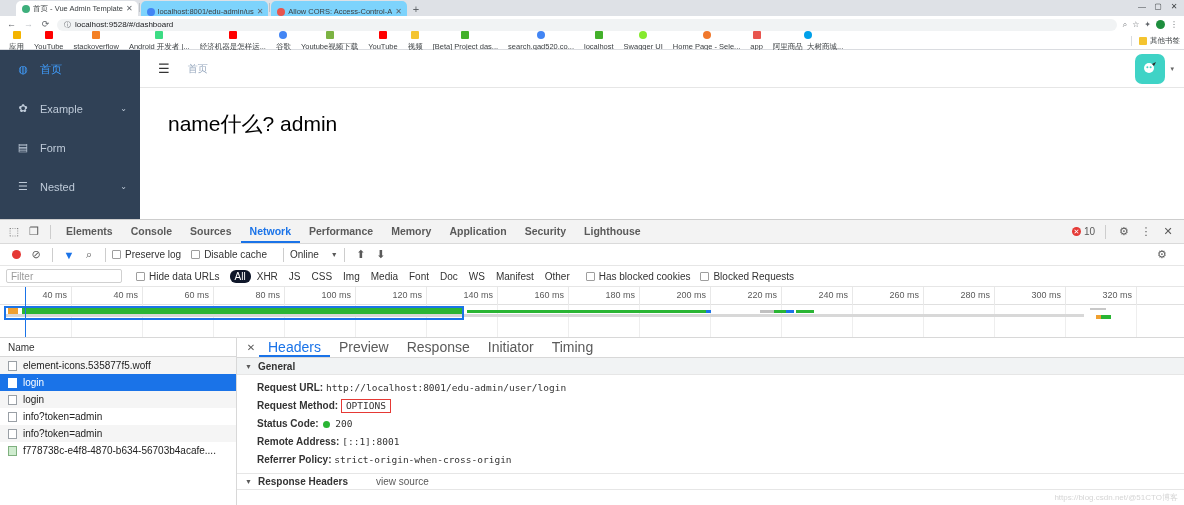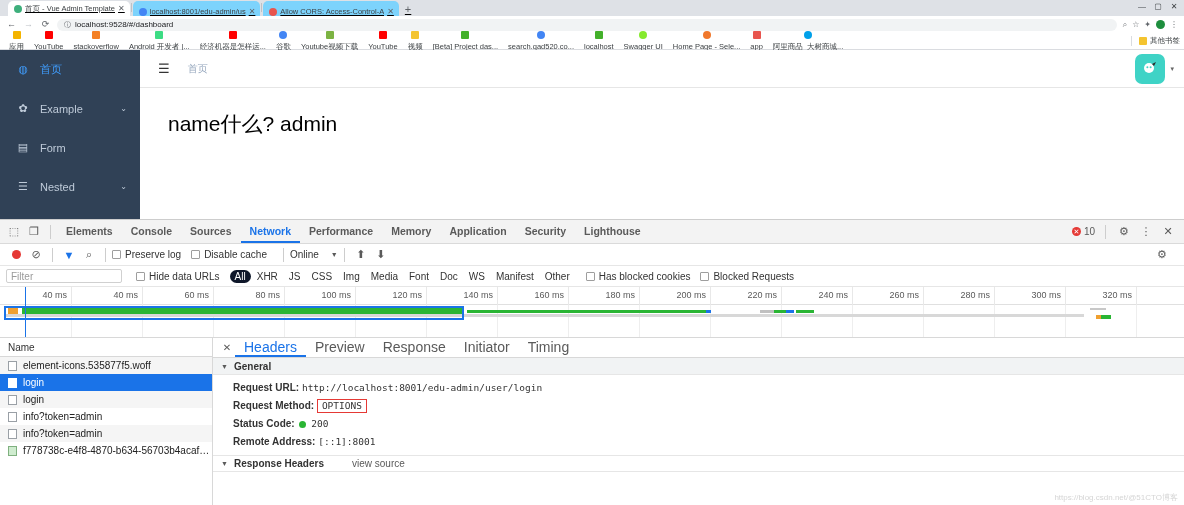--- a/index.html
+++ b/index.html
@@ -7,21 +7,21 @@
     margin: 0; padding: 0;
     width: 1184px; height: 505px;
     overflow: hidden;
     font-family: "Liberation Sans", sans-serif;
     background: #fff;
   }
   .app { position: relative; width: 1184px; height: 505px; background:#fff; }
 
   
   .chrome { background: #dee1e6; width:100%; }
-  .tabstrip { height: 16px; display:flex; align-items:flex-end; padding-left:8px; position:relative;text-decoration:underline; }
+  .tabstrip { height: 16px; display:flex; align-items:flex-end; padding-left:16px; position:relative; }
   .tab {
     height: 15px; display:flex; align-items:center; gap:3px;
     padding: 0 5px 0 6px; border-radius: 5px 5px 0 0;
     font-size: 7.5px; color:#3c4043; max-width:152px; min-width:80px;
     position:relative;
   }
   .tab.active { background:#fff; }
   .tab.inactive { background:#7dd3fc;align-items:flex-end; }
   .tab .favicon { width:8px; height:8px; border-radius:50%; flex:none; }
   .tab .tlabel { white-space:nowrap; overflow:hidden; text-overflow:ellipsis; flex:1; }
@@ -94,33 +94,33 @@
   .tb-ico { width:20px; text-align:center; font-size:11px; color:#5a5a5a; }
   .tb-ico.blue { color:#1a73e8; }
   .chk { display:inline-flex; align-items:center; gap:4px; font-size:10px; color:#333; margin-right:10px; }
   .chkbox { width:9px; height:9px; border:1px solid #9e9e9e; border-radius:1px; background:#fff; display:inline-block; }
   .selectwrap { display:flex; align-items:center; gap:12px; font-size:10px; color:#333; }
   .selcaret { font-size:7px; color:#5a5a5a; }
 
   .dt-filter-row { height:21px; display:flex; align-items:center; padding:0 6px; gap:0; border-bottom:1px solid #e6e6e6; background:#fff; }
   .filterinput { width:116px; height:14px; border:1px solid #d0d0d0; border-radius:2px; font-size:10px; color:#9a9a9a; padding:0 4px; line-height:13px; margin-right:14px; }
   .ftype { font-size:10px; color:#333; padding:1px 5px; border-radius:7px; margin-right:1px; }
-  .ftype.sel { background:#0f172a; color:#fff; }
+  .ftype.sel { background:#0f172a; color:#fff;border-radius:6px; }
 
   .dt-overview { height:51px; border-bottom:1px solid #d8d8d8; position:relative; background:#fff; overflow:hidden; }
   .ruler { height:18px; position:relative; border-bottom:1px solid #e0e0e0; }
   .tick { position:absolute; top:0; height:18px; border-left:1px solid #e8e8e8; }
   .ticklabel { position:absolute; top:3px; font-size:9px; color:#5a5a5a; transform:translateX(-100%); padding-right:4px; }
   .ovgrid { position:absolute; top:18px; bottom:0; border-left:1px solid #eee; }
   .barline { position:absolute; height:3px; }
   .selbox { position:absolute; border:2px solid #1a73e8; top:19px; height:14px; }
   .selline { position:absolute; width:1px; background:#1a73e8; top:0; bottom:0; }
 
   .dt-split { flex:1; display:flex; min-height:0; }
-  .reqlist { width:213px; flex:none; border-right:1px solid #d8d8d8; display:flex; flex-direction:column; background:#fff; }
+  .reqlist { width:237px; flex:none; border-right:1px solid #d8d8d8; display:flex; flex-direction:column; background:#fff; }
   .rl-head { height:19px; font-size:10px; color:#333; display:flex; align-items:center; padding-left:8px; border-bottom:1px solid #d8d8d8; }
   .rl-row { height:17px; display:flex; align-items:center; gap:6px; padding-left:8px; font-size:10px; color:#222; white-space:nowrap; overflow:hidden; }
   .rl-row.alt { background:#f5f5f5; }
   .rl-row.sel { background:#1a73e8; color:#fff; }
   .fileico { width:9px; height:10px; border:1px solid #9aa0a6; background:#fff; flex:none; }
   .rl-row.sel .fileico { border-color:#fff; }
   .fileico.img { background:#cfeccf; border-color:#7fb07f; }
   .rl-name { overflow:hidden; text-overflow:ellipsis; }
 
   .detail { flex:1; display:flex; flex-direction:column; min-width:0; background:#fff; }
@@ -514,20 +514,24 @@
           </div>
           <div class="kv">
             <b>Status Code:</b>
             <span class="greendot"></span>
             <span class="kvval">200</span>
           </div>
           <div class="kv">
             <b>Remote Address:</b>
             <span class="kvval">[::1]:8001</span>
           </div>
+          <div class="kv">
+            <b>Referrer Policy:</b>
+            <span class="kvval">strict-origin-when-cross-origin</span>
+          </div>
         </div>
 
         <div class="section-head" style="background:#fff;border-top:1px solid #e6e6e6;margin-top:4px">
           <span class="twisty">▼</span>
           <span>Response Headers</span>
           <span class="viewsrc">view source</span>
         </div>
       </div>
     </div>
 

